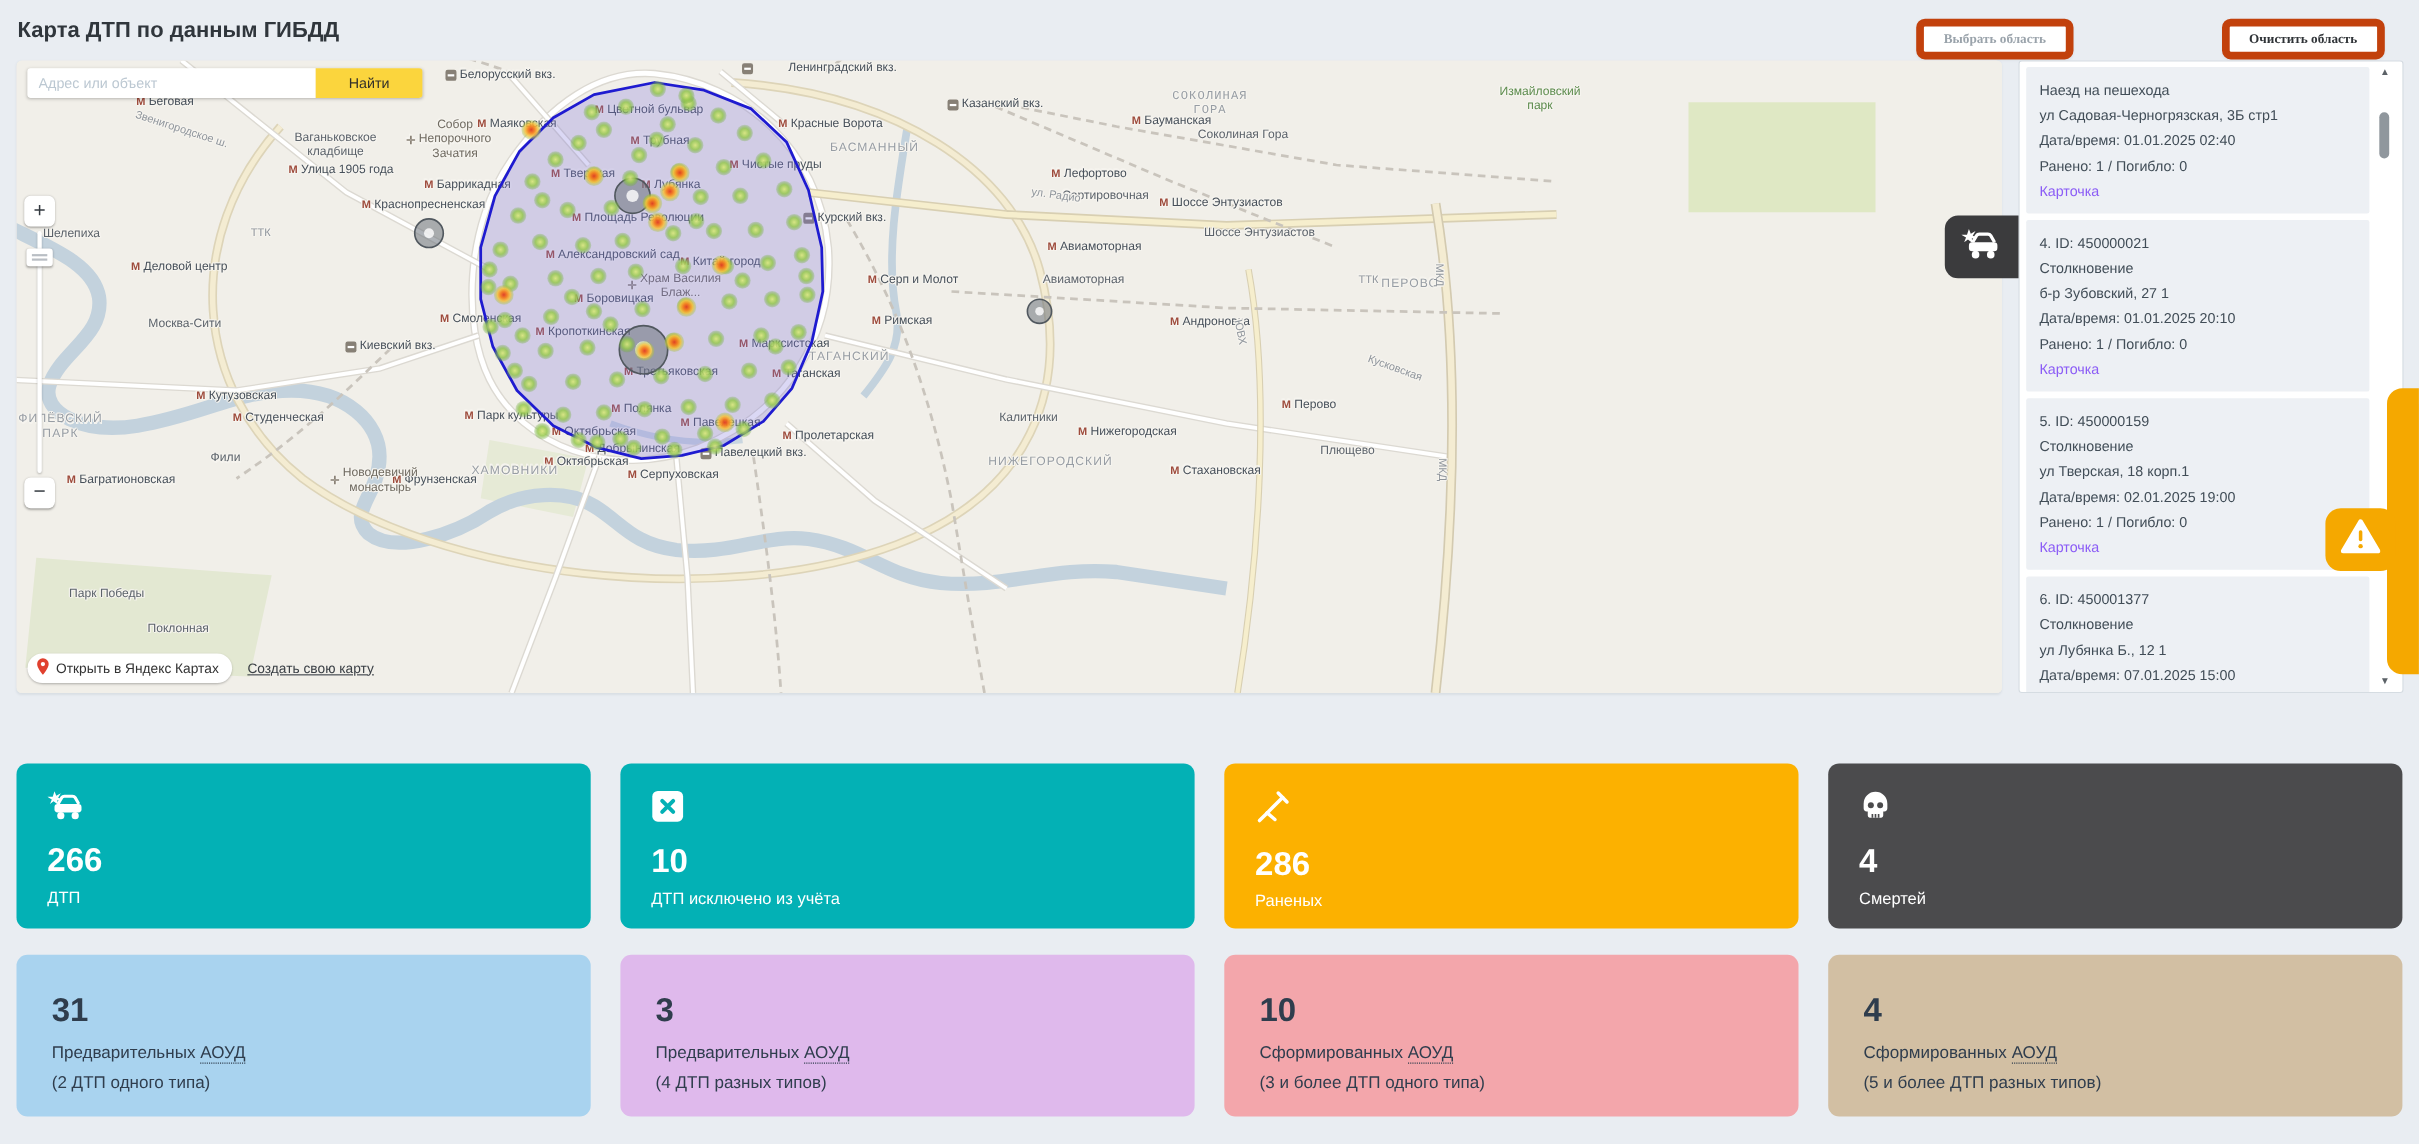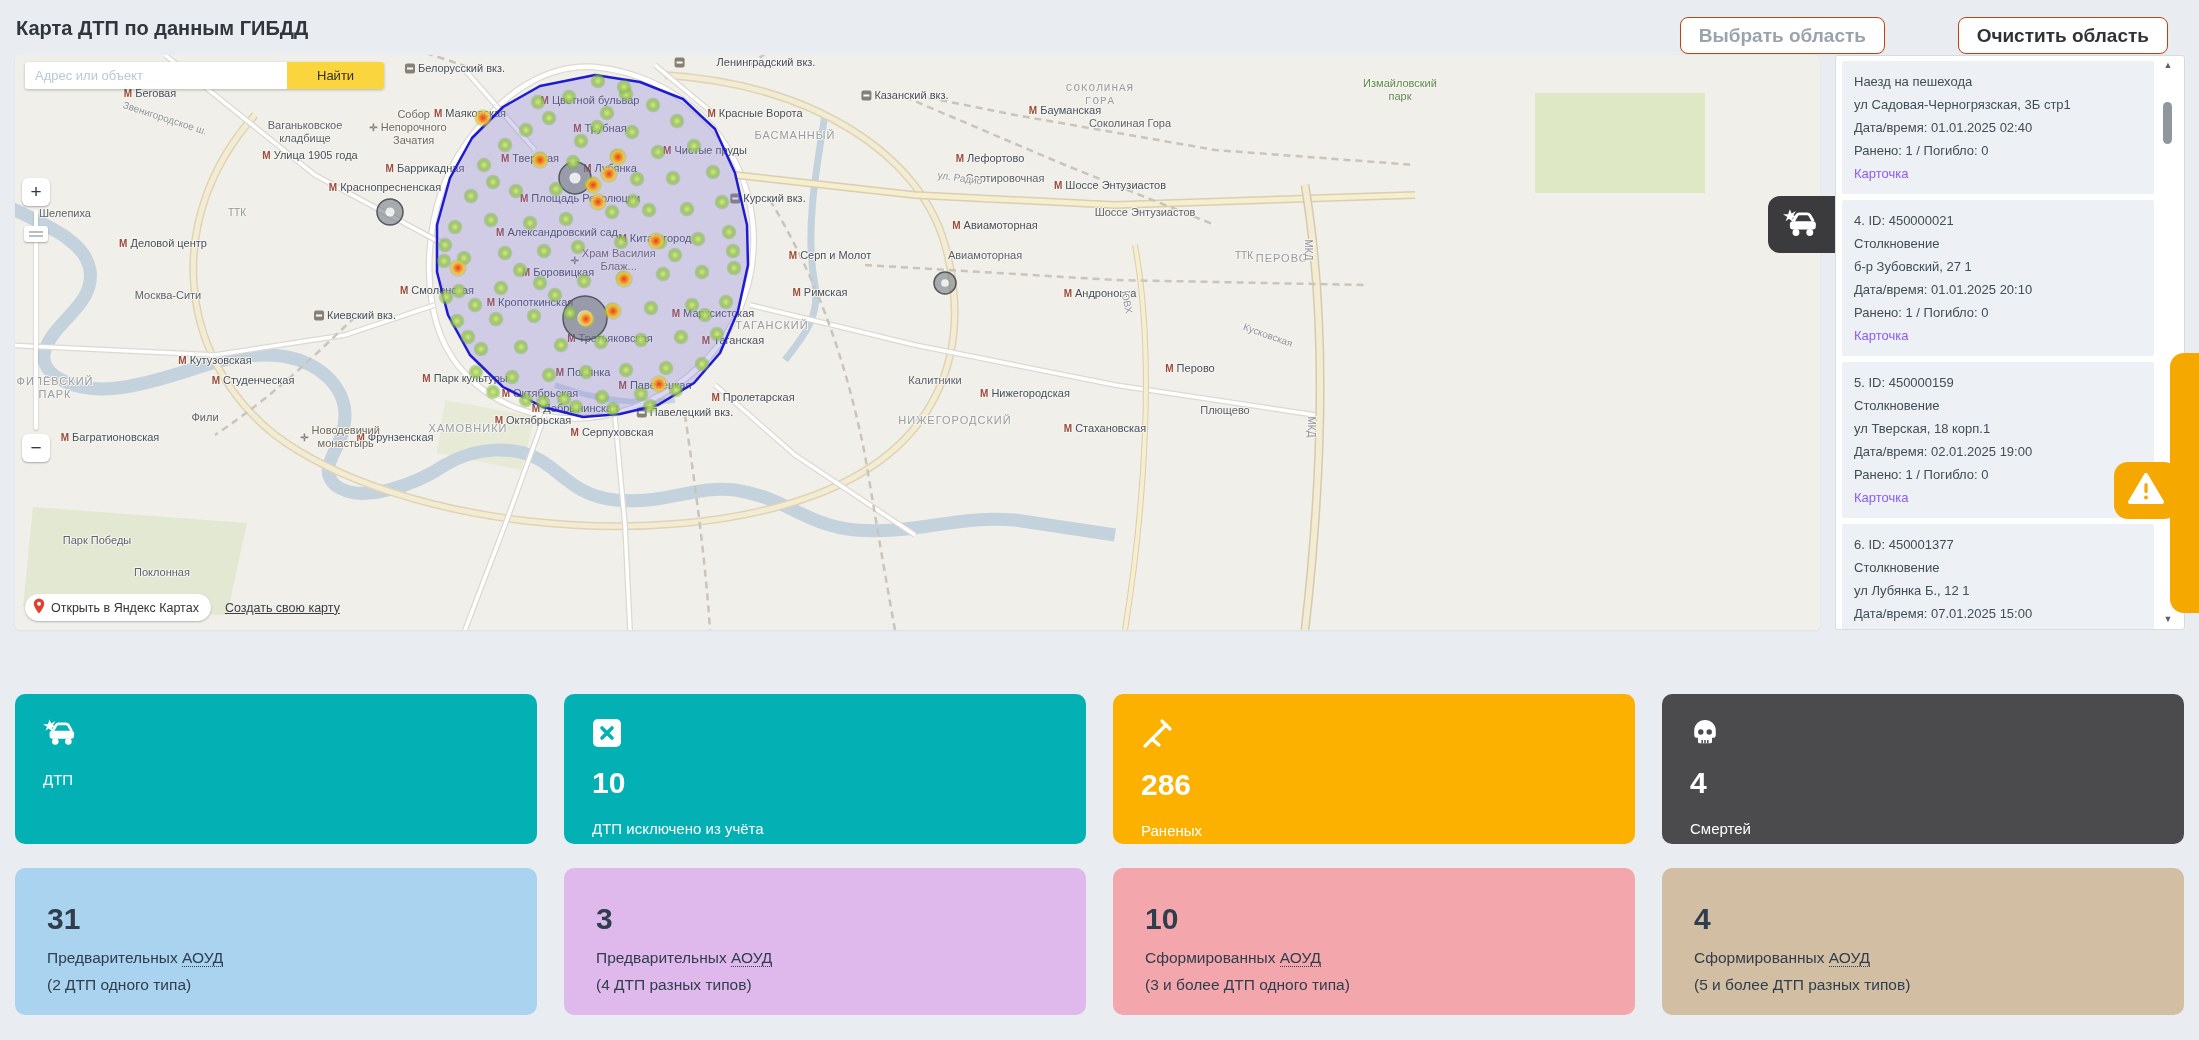--- a/index.html
+++ b/index.html
@@ -2,22 +2,22 @@
 <html><head>
 <meta charset="utf-8">
 <style>
   * { box-sizing: border-box; margin: 0; padding: 0; }
   html,body { width:2199px; height:1040px; }
   body { font-family: "Liberation Sans", sans-serif; background:#e9edf2; position:relative; overflow:hidden; }
   .page { position:relative; width:2199px; height:1040px; }
 
   
   .page-title { position:absolute; left:16px; top:17px; font-size:20px; font-weight:700; color:#30363c; }
-  .top-btn { position:absolute; top:17px; height:37px; background:#fff; border:1px solid #c2410c; border-radius:8px;
-             font-size:19px; font-weight:700; padding:0 18px; cursor:pointer; box-shadow:0 1px 2px rgba(40,60,80,.05);}
+  .top-btn { position:absolute; top:17px; height:37px; background:#fff; border:7px solid #c2410c; border-radius:8px;
+             font-size:12px; font-weight:700; padding:0 18px; cursor:pointer; box-shadow:0 1px 2px rgba(40,60,80,.05);font-family:Liberation Serif, serif;}
   .btn-select { right:314px; color:#9aa3ab; }
   .btn-clear  { right:31px; color:#2f3337; }
 
   
   .map { position:absolute; left:15px; top:55px; width:1805px; height:575px; background:#f1efe9;
          border-radius:5px; overflow:hidden; box-shadow:0 1px 2px rgba(40,60,80,.08); }
   .map svg.base, .map svg.heat { position:absolute; left:0; top:0; width:1805px; height:575px; }
   .map .labels { position:absolute; left:0; top:0; width:1805px; height:575px; z-index:2; pointer-events:none; }
   .map svg.heat { z-index:3; pointer-events:none; }
 
@@ -74,21 +74,21 @@
   .warn-bar { position:absolute; left:2170px; top:353px; width:29px; height:260px; background:#f5a800; border-radius:14px 0 0 14px; z-index:6;}
   .warn-tab { position:absolute; left:2114px; top:462px; width:64px; height:57px; background:#f5a800; border-radius:14px;
               display:flex; align-items:center; justify-content:center; cursor:pointer; z-index:7;}
 
   
   .row { position:absolute; left:15px; width:2169px; display:flex; gap:27px; }
   .row1 { top:694px; } .row2 { top:868px; }
   .stat { width:522px; height:150px; border-radius:10px; padding:24px 28px; position:relative; }
   .stat.teal { background:#03b1b5; } .stat.amber { background:#fcb100; } .stat.dark { background:#4b4b4d; }
   .stat .num { color:#fff; font-size:30px; font-weight:700; margin-top:14px; }
-  .stat .lab { color:#fff; font-size:15px; margin-top:20px; }
+  .stat .lab { color:#fff; font-size:15px; margin-top:8px; }
   .stat2 { width:522px; height:147px; border-radius:10px; padding:34px 32px; }
   .stat2.lblue { background:#a9d3ef; } .stat2.purple { background:#dfb9ec; } .stat2.pink { background:#f3a6ab; } .stat2.tan { background:#d2bfa3; }
   .stat2 .num { color:#2f3d4d; font-size:30px; font-weight:700; }
   .stat2 .l1 { color:#2f3d4d; font-size:15.5px; margin-top:13px; }
   .stat2 .l2 { color:#2f3d4d; font-size:15.5px; margin-top:9px; }
   .abbr { border-bottom:1.5px dotted #2f3d4d; }
 </style>
 </head>
 <body>
 
@@ -692,20 +692,21 @@
     <div class="stat teal">
       <span>
         <svg width="36" height="29" viewBox="0 0 44 34">
           <polygon points="8,1 10,6 15,3 12,8 17,10 11,11 12,16 7,12 3,15 5,10 0,7 6,7" fill="#fff"></polygon>
           <path d="M12 15 l4-7 q1-1.6 3-1.6 h9 q2 0 3 1.6 l4 7" fill="none" stroke="#fff" stroke-width="3.4"></path>
           <rect x="8" y="15" width="30" height="9.5" rx="3.5" fill="#fff"></rect>
           <circle cx="15" cy="28" r="4" fill="#fff"></circle>
             <circle cx="31" cy="28" r="4" fill="#fff"></circle>
         </svg>
       </span>
+      <div class="num">266</div>
       <div class="lab">ДТП</div>
     </div>
     <div class="stat teal">
       <span>
         <svg width="30" height="30" viewBox="0 0 30 30">
           <rect x="1" y="1" width="28" height="28" rx="5" fill="#fff"></rect>
           <path d="M10 10 L20 20 M20 10 L10 20" stroke="#03b1b5" stroke-width="3.6" stroke-linecap="round"></path>
         </svg>
       </span>
       <div class="num">10</div>

